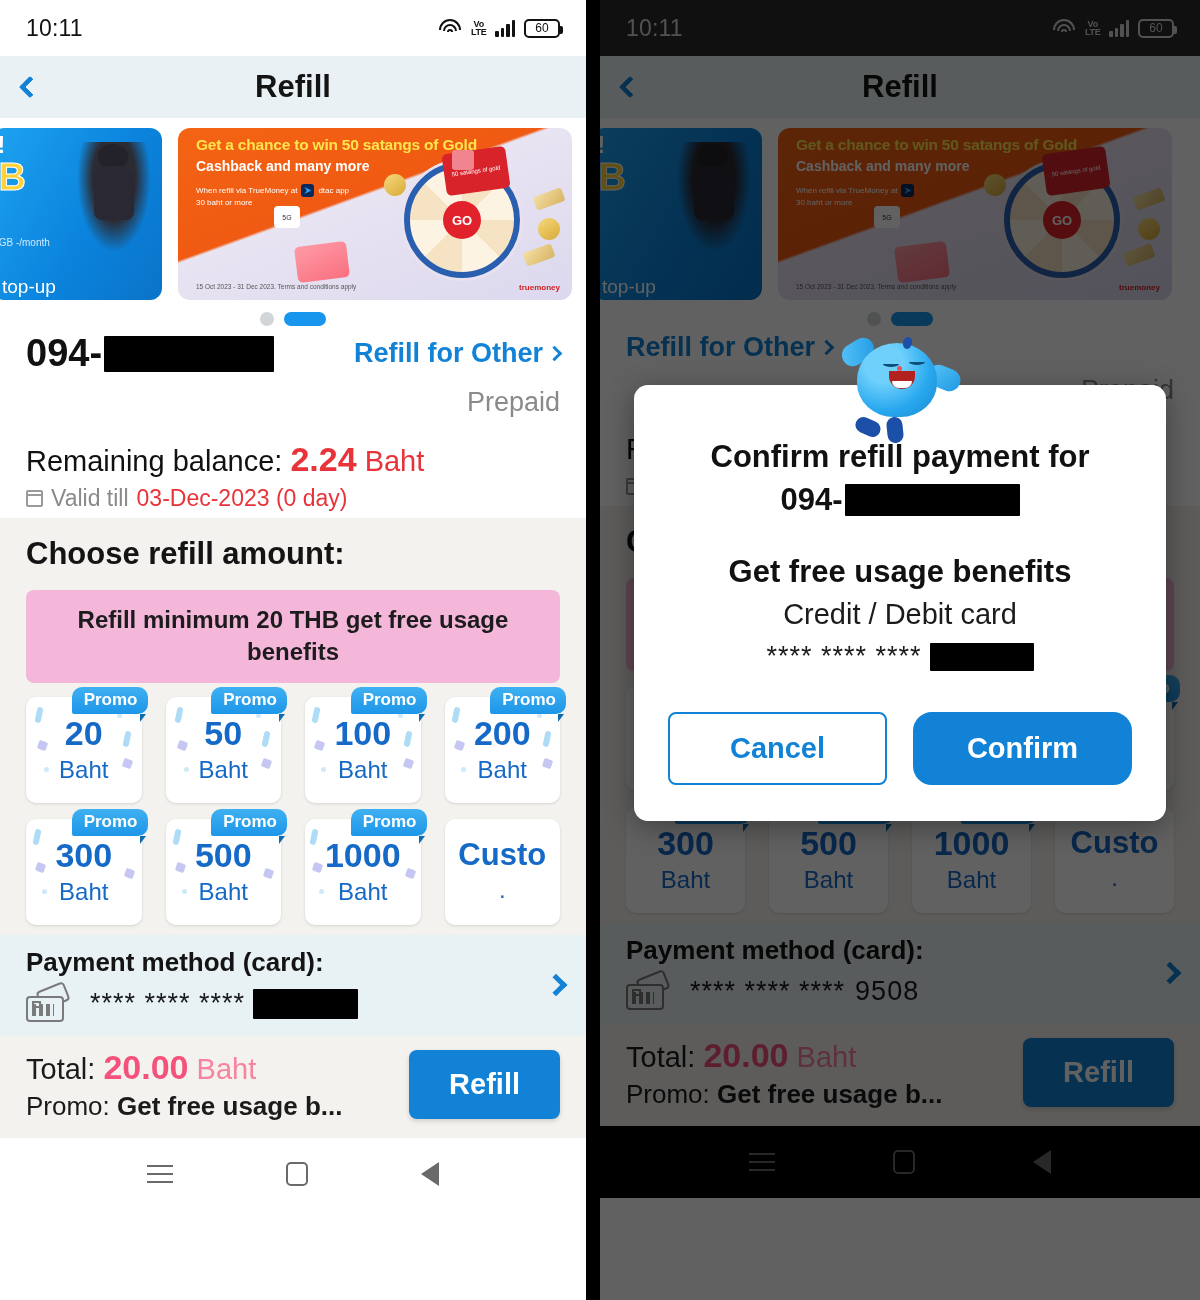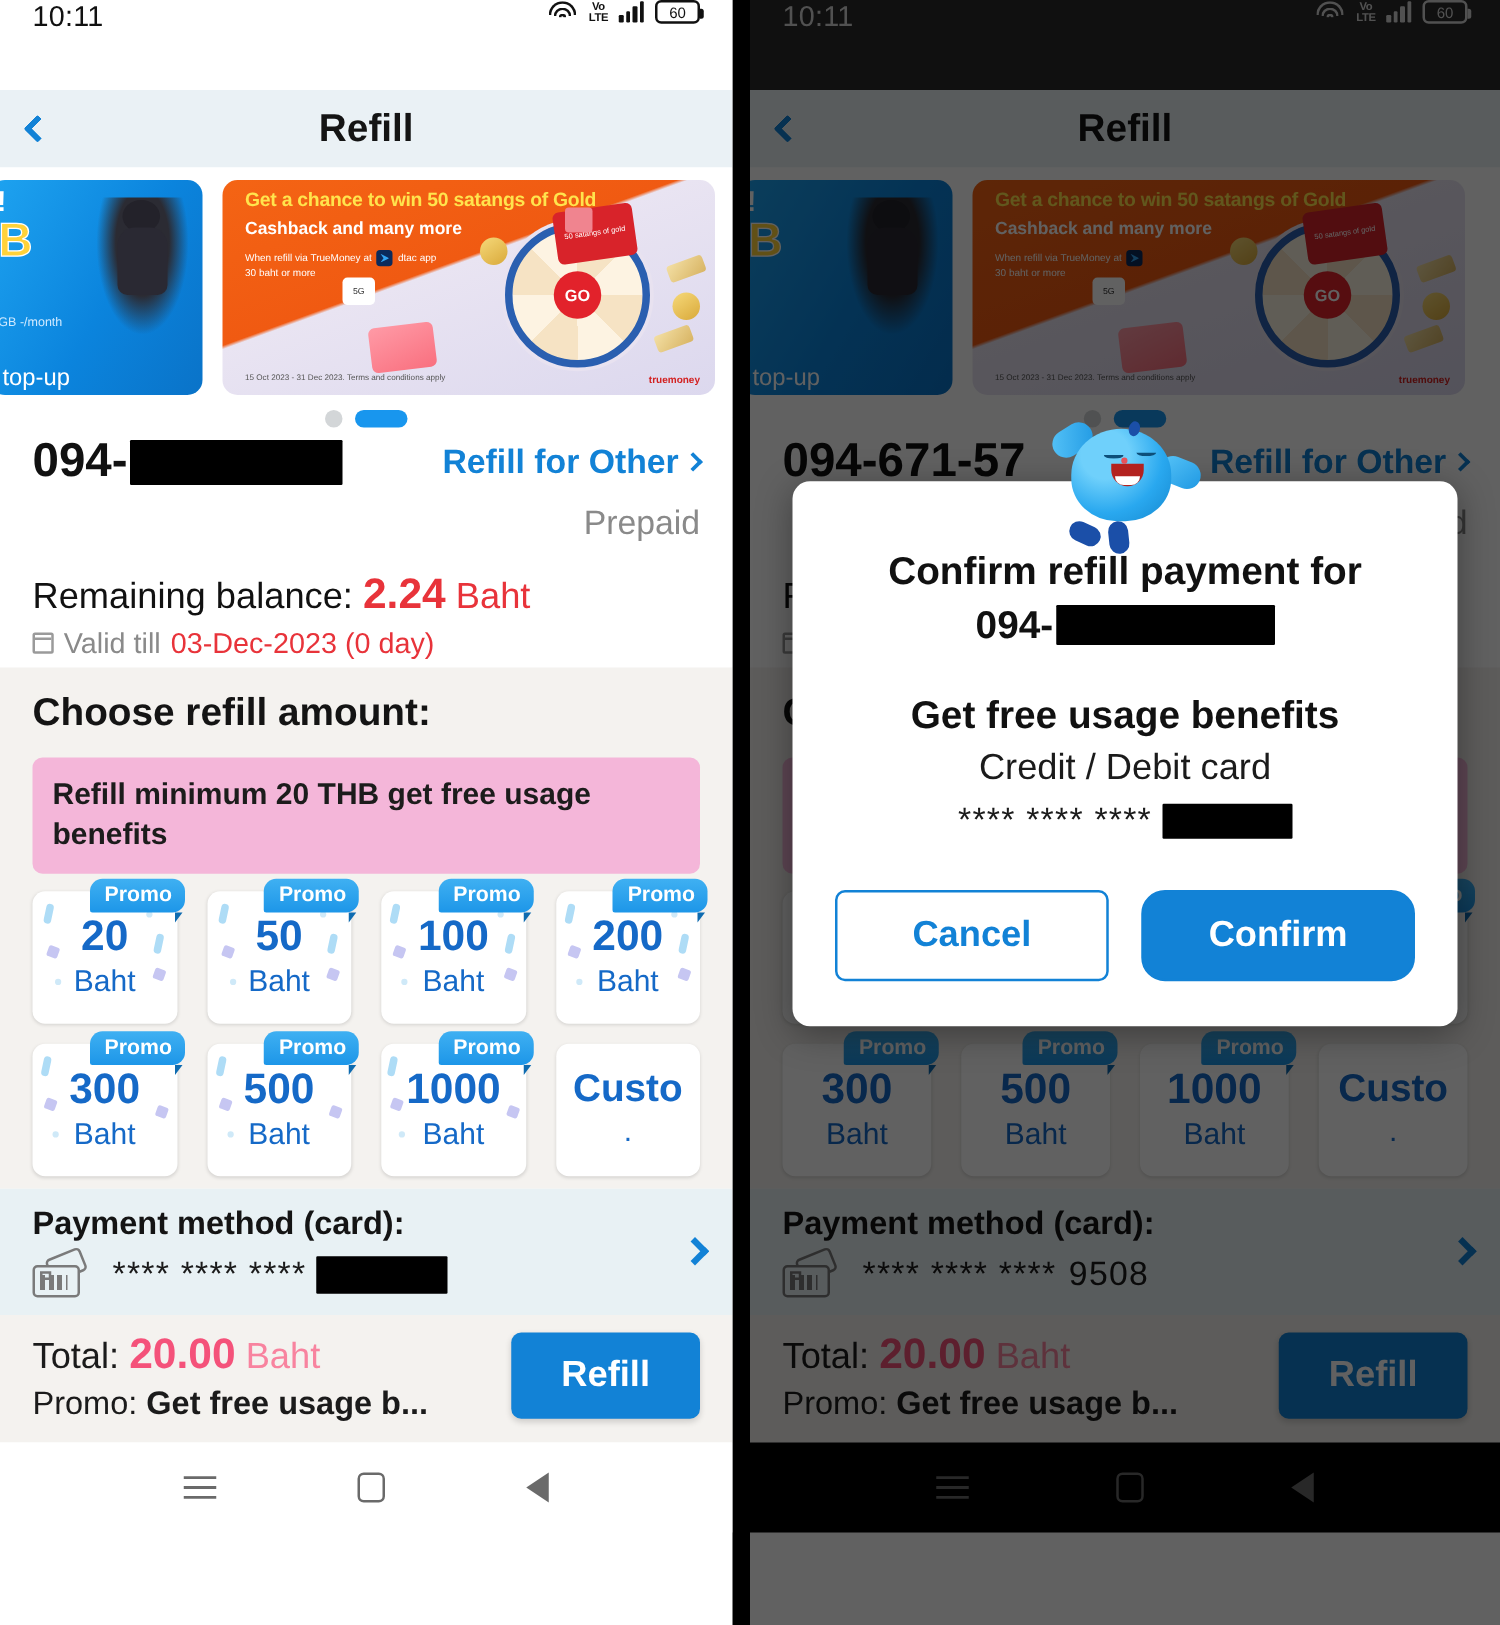--- a/index.html
+++ b/index.html
@@ -10,21 +10,21 @@
     overflow: hidden;
   }
   .stage { position: relative; width: 1200px; height: 1300px; display: flex; background:#000; }
 
   
   .phone { position: relative; width: 586px; height: 1300px; overflow: hidden; background: #fff; }
   .phone.right { width: 600px; margin-left: 14px; }
 
   
   .statusbar {
-    height: 72px; display: flex; align-items: flex-start; justify-content: space-between;
+    height: 56px; display: flex; align-items: center; justify-content: space-between;
     padding: 0 26px; background: #fff; color: #111;
   }
   .statusbar .clock { font-size: 23px; letter-spacing: .2px; }
   .status-icons { display: flex; align-items: center; gap: 9px; }
   .ic-wifi { width: 24px; height: 18px; position: relative; }
   .ic-wifi i {
     position: absolute; left: 50%; transform: translateX(-50%);
     border: 2.6px solid #111; border-bottom: none; border-radius: 50% 50% 0 0 / 100% 100% 0 0;
   }
   .ic-wifi i:nth-child(1) { width: 22px; height: 11px; top: 0; }
@@ -124,21 +124,21 @@
   .valid { font-size: 23px; color:#8A8A8A; margin-top: 6px; display:flex; align-items:center; gap: 8px;}
   .valid .red { color:#E8333A; }
   .cal { width:17px;height:17px;border:2px solid #9a9a9a;border-radius:2px;position:relative;display:inline-block;}
   .cal::before{content:"";position:absolute;left:0;right:0;top:2px;height:2px;background:#9a9a9a;}
 
   
   .choose { background:#F4F2EF; padding: 18px 26px 10px 26px; }
   .choose h3 { font-size: 31px; font-weight: 800; color:#141414; }
   .promo-note {
     margin-top: 18px; background:#F4B6D9; border-radius: 8px; padding: 14px 16px;
-    font-size: 24px; font-weight: 700; color:#1c1c1c; text-align:left; line-height: 1.35;
+    font-size: 24px; font-weight: 700; color:#1c1c1c; text-align:center; line-height: 1.35;
   }
   .grid { display: grid; grid-template-columns: repeat(4, 1fr); gap: 24px; margin-top: 14px; }
   .tile {
     position: relative; background:#fff; border-radius: 10px; height: 106px;
     box-shadow: 0 1px 3px rgba(0,0,0,.13); display:flex; flex-direction:column;
     align-items:center; justify-content:center; overflow:visible; cursor:pointer;
   }
   .tile .val { font-size: 34px; font-weight: 800; color:#1569C7; line-height:1; }
   .tile .unit { font-size: 24px; color:#1569C7; margin-top: 6px; }
   .tile .confetti { position:absolute; inset:0; border-radius:10px; overflow:hidden; pointer-events:none; }
@@ -547,21 +547,20 @@
         </div>
       </div>
       <div class="dots">
         <span class="dot"></span>
         <span class="dot active"></span>
       </div>
     </div>
 
     <div class="acct">
       <div class="acct-top">
-        <div class="msisdn">094-671-57</div>
         <div class="refill-other">
           <span>Refill for Other</span>
           <span class="chev-r"></span>
         </div>
       </div>
       <div class="prepaid">Prepaid</div>
       <div class="balance">
         <span>Remaining balance:</span>
         <span class="amt">2.24</span>
         <span class="unit">Baht</span>

